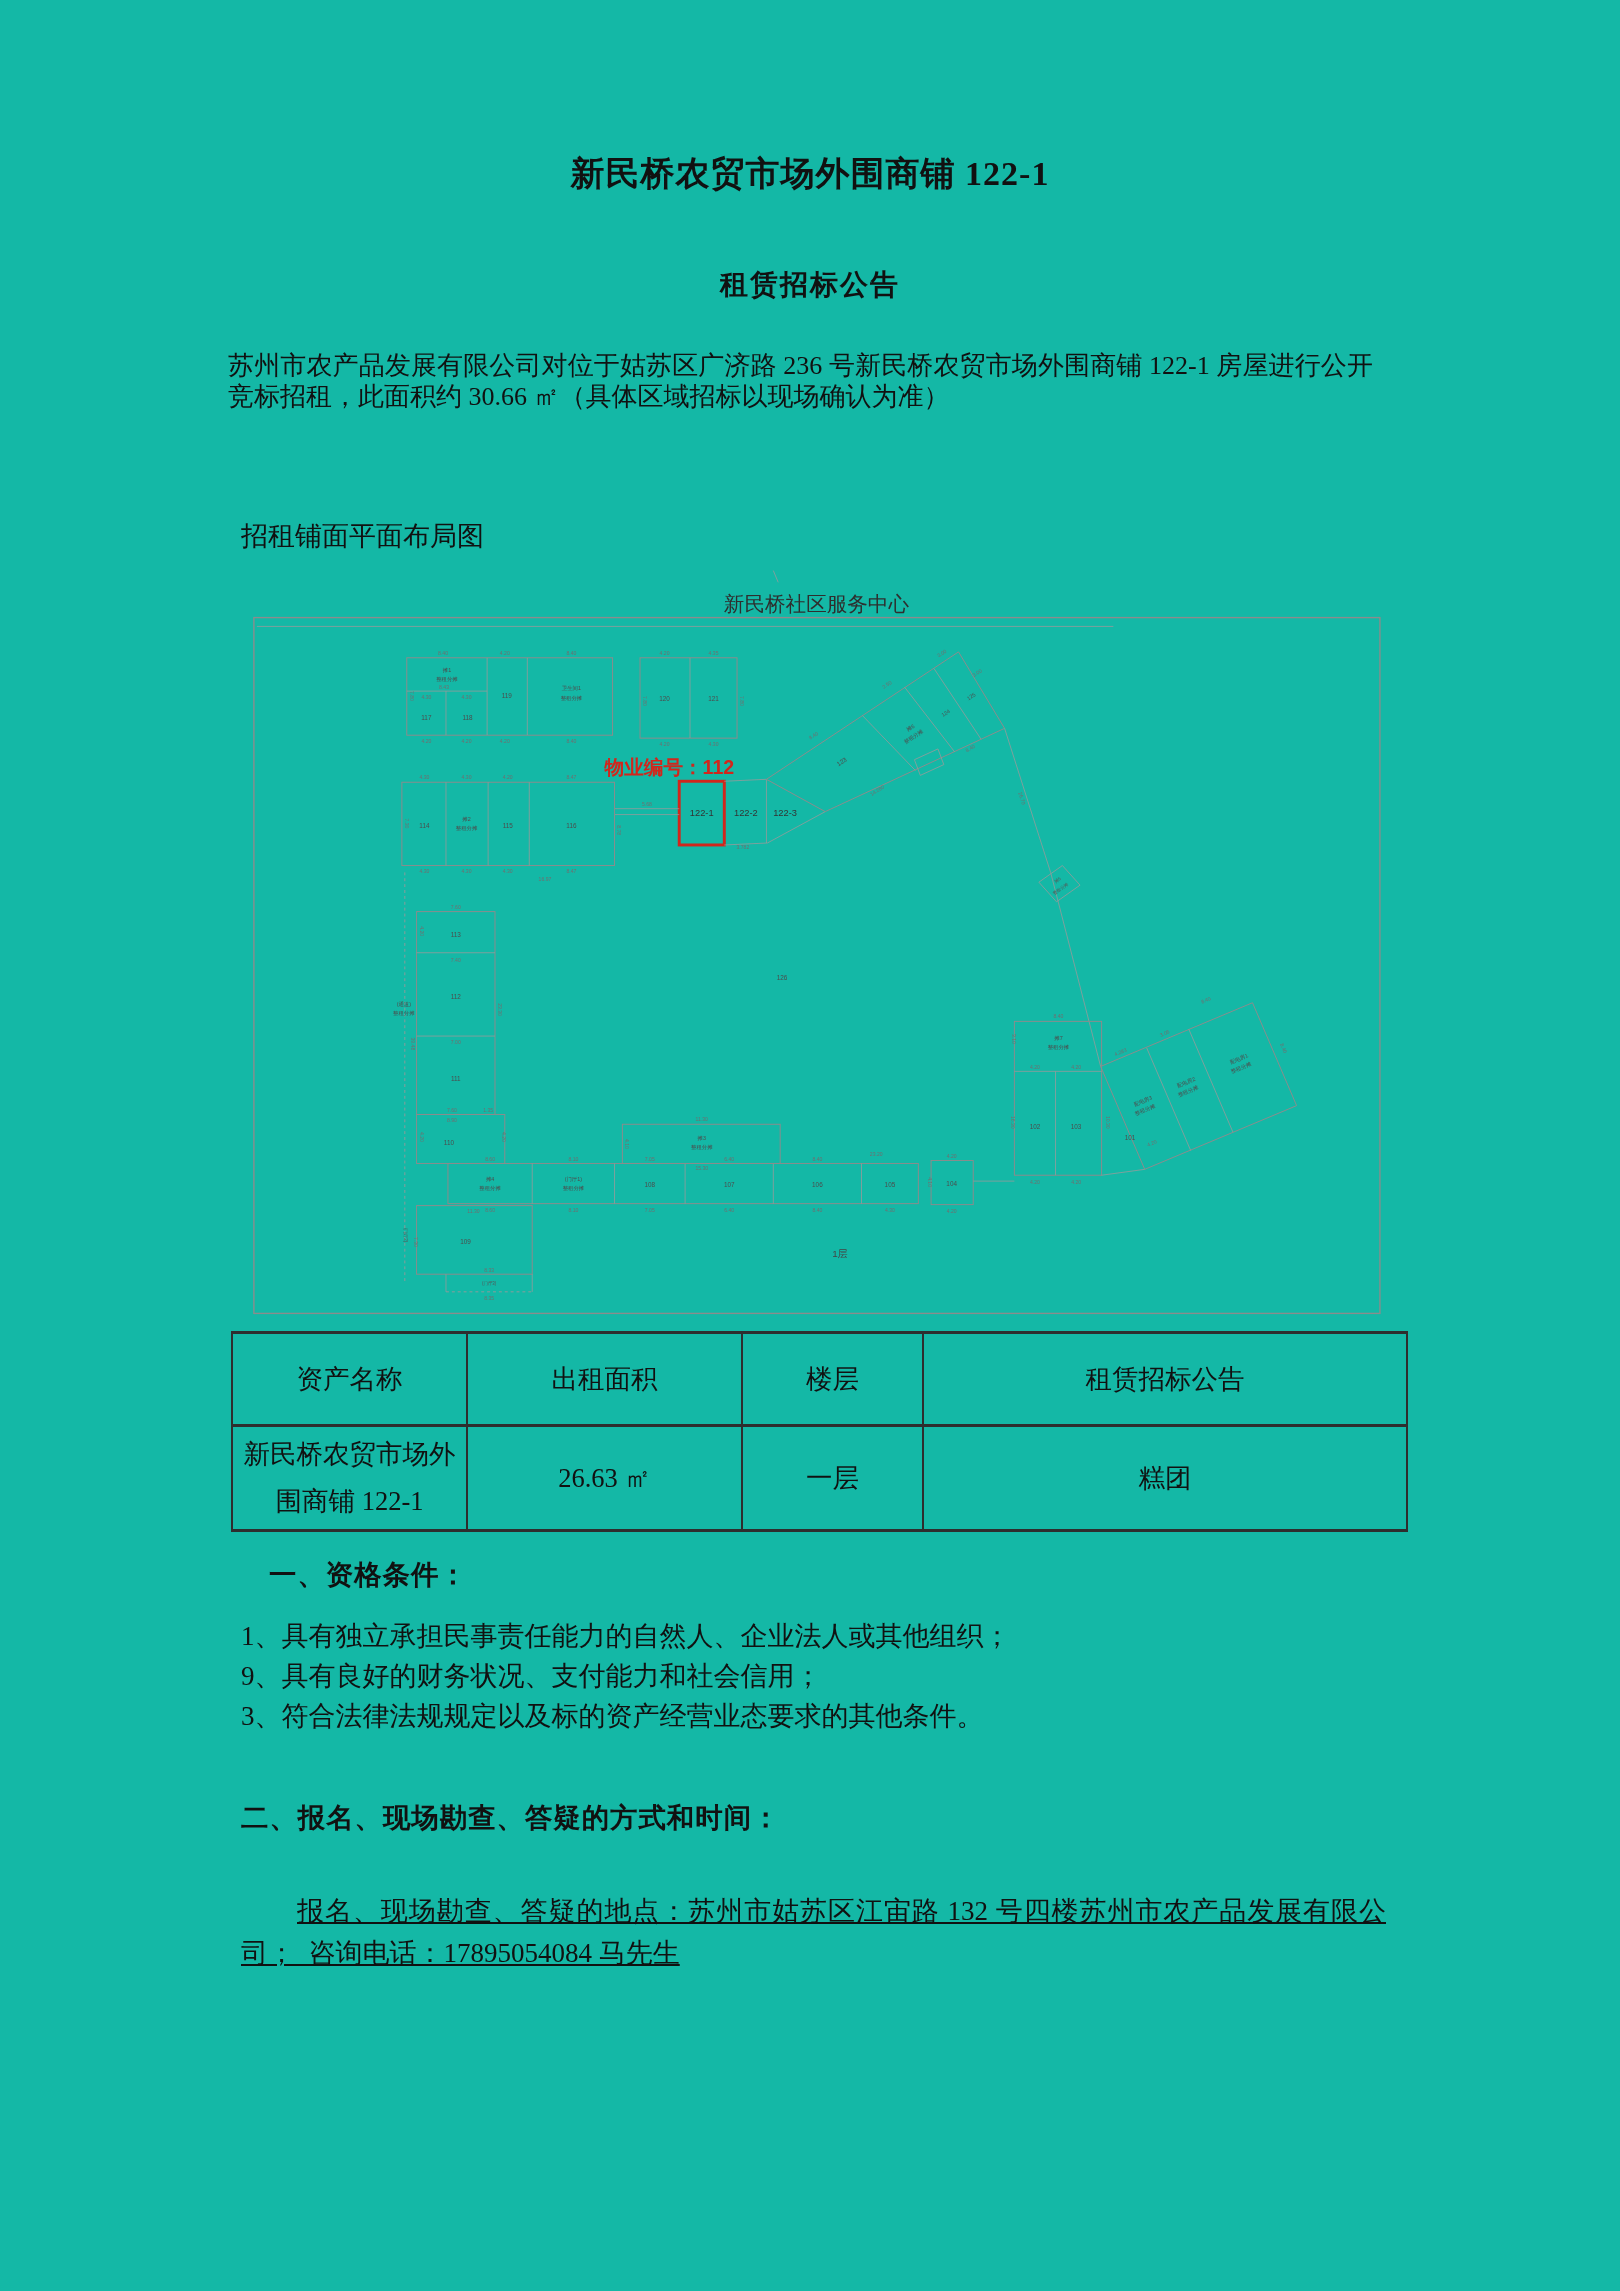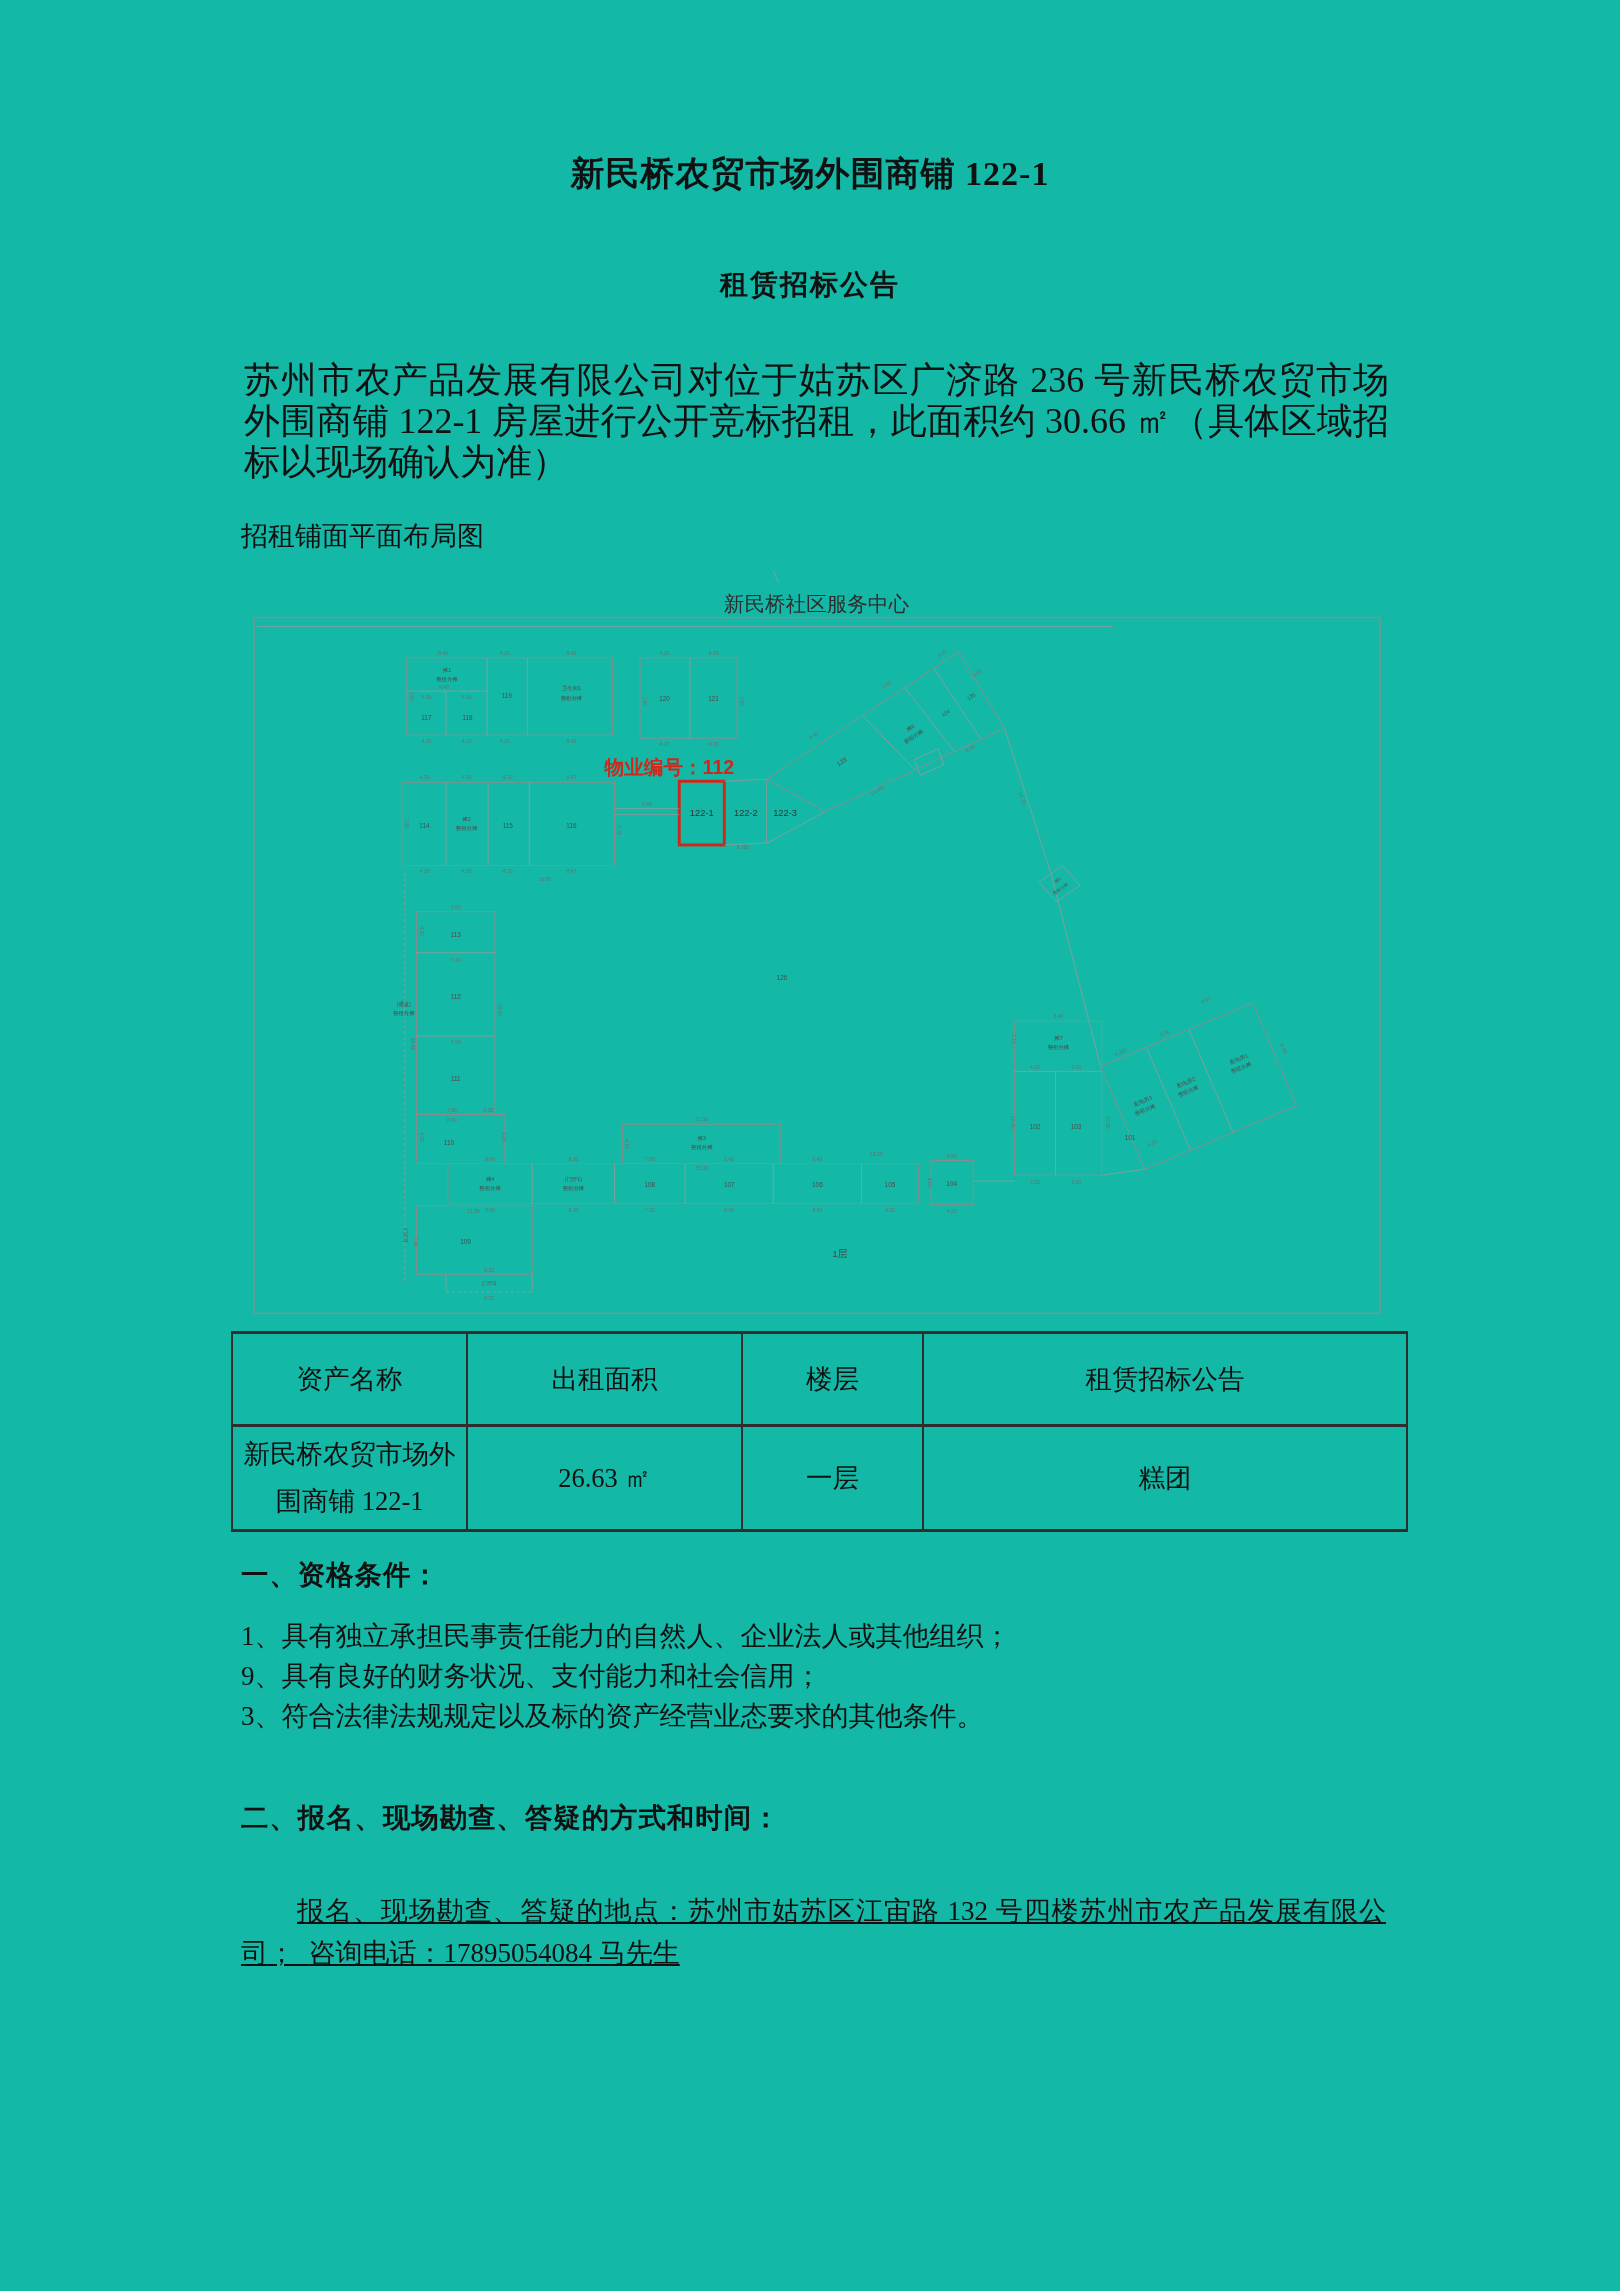--- a/index.html
+++ b/index.html
@@ -4,22 +4,22 @@
 <style>
   html,body{margin:0;padding:0;background:#ffffff;}
   .page{
     position:relative;width:1620px;height:2292px;background:#14b8a6;
     font-family:"Liberation Serif","DejaVu Serif",serif;color:#111;overflow:hidden;
   }
   .doc-title{position:absolute;top:128px;left:0;width:100%;text-align:center;
     font-size:34px;font-weight:700;letter-spacing:1px;}
   .doc-subtitle{position:absolute;top:243px;left:0;width:100%;text-align:center;
     font-size:28px;font-weight:700;letter-spacing:2px;}
-  .intro{position:absolute;left:244px;top:324px;width:1145px;font-size:36px;
-    line-height:41px;text-align:justify;}
+  .intro{position:absolute;left:228px;top:324px;width:1145px;font-size:26px;
+    line-height:31px;text-align:justify;}
   .plan-caption{position:absolute;left:241px;top:491px;font-size:27px;}
   svg.plan{position:absolute;left:241px;top:549px;width:1143px;height:784px;}
 
   
   .wall{fill:none;stroke:#8c8c8c;stroke-width:1;}
   .wall2{fill:none;stroke:#9a9a9a;stroke-width:0.8;}
   .dashedln{fill:none;stroke:#9a9a9a;stroke-width:0.9;stroke-dasharray:3 3;}
   .plan-title{font-family:"Liberation Sans","DejaVu Sans",sans-serif;font-size:21px;fill:#2e2e2e;text-anchor:middle;}
   .room-label{font-family:"Liberation Sans","DejaVu Sans",sans-serif;font-size:6.5px;fill:#4c4c4c;text-anchor:middle;}
   .sub-label{font-family:"Liberation Sans","DejaVu Sans",sans-serif;font-size:5.5px;fill:#4c4c4c;text-anchor:middle;}
@@ -34,21 +34,21 @@
     border-collapse:collapse;table-layout:fixed;font-size:26.5px;
     border-top:3.9px solid #2e2e2e;border-bottom:3.9px solid #2e2e2e;}
   table.asset-table th,table.asset-table td{
     border:2px solid #2e2e2e;font-weight:400;text-align:center;vertical-align:middle;padding:3.9px 9.8px;}
   table.asset-table thead th{height:82px;border-bottom:3.9px solid #2e2e2e;}
   table.asset-table tbody td{height:85px;}
   td.cell-name{text-align:left;padding-left:23.5px;line-height:47px;}
   .col1{width:235px}.col2{width:275px}.col3{width:181px}.col4{width:484px}
 
   .sec-heading{position:absolute;left:241px;font-size:27.4px;font-weight:700;letter-spacing:1px;}
-  .sec1{top:1557px;}
+  .sec1{top:1557px;margin-left:28px;}
   .sec2{top:1800px;}
   .cond-list{position:absolute;left:241px;top:1616px;width:1157px;font-size:27px;line-height:40px;}
   .sec2-body{position:absolute;left:241px;top:1863px;width:1145px;font-size:27px;
     line-height:42px;text-indent:56px;text-align:justify;white-space:pre-wrap;text-decoration:underline;}
 </style>
 </head>
 <body>
 
 <div class="page">
 

